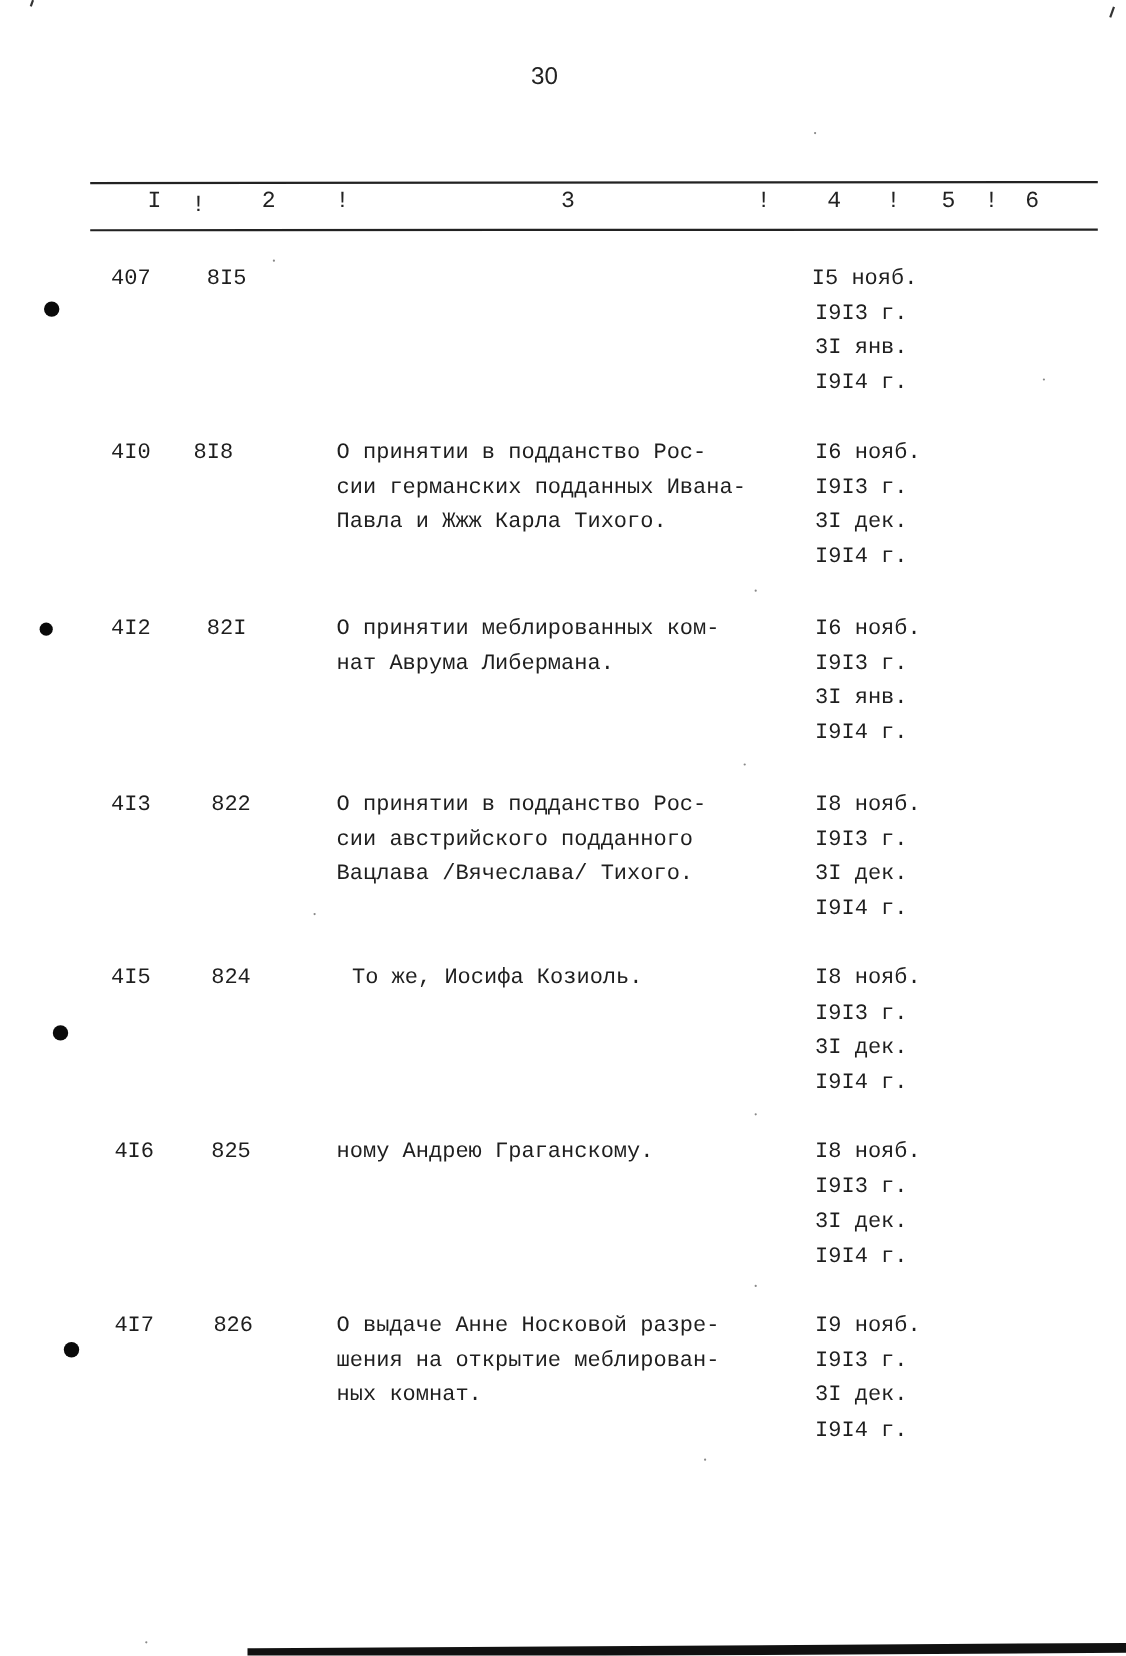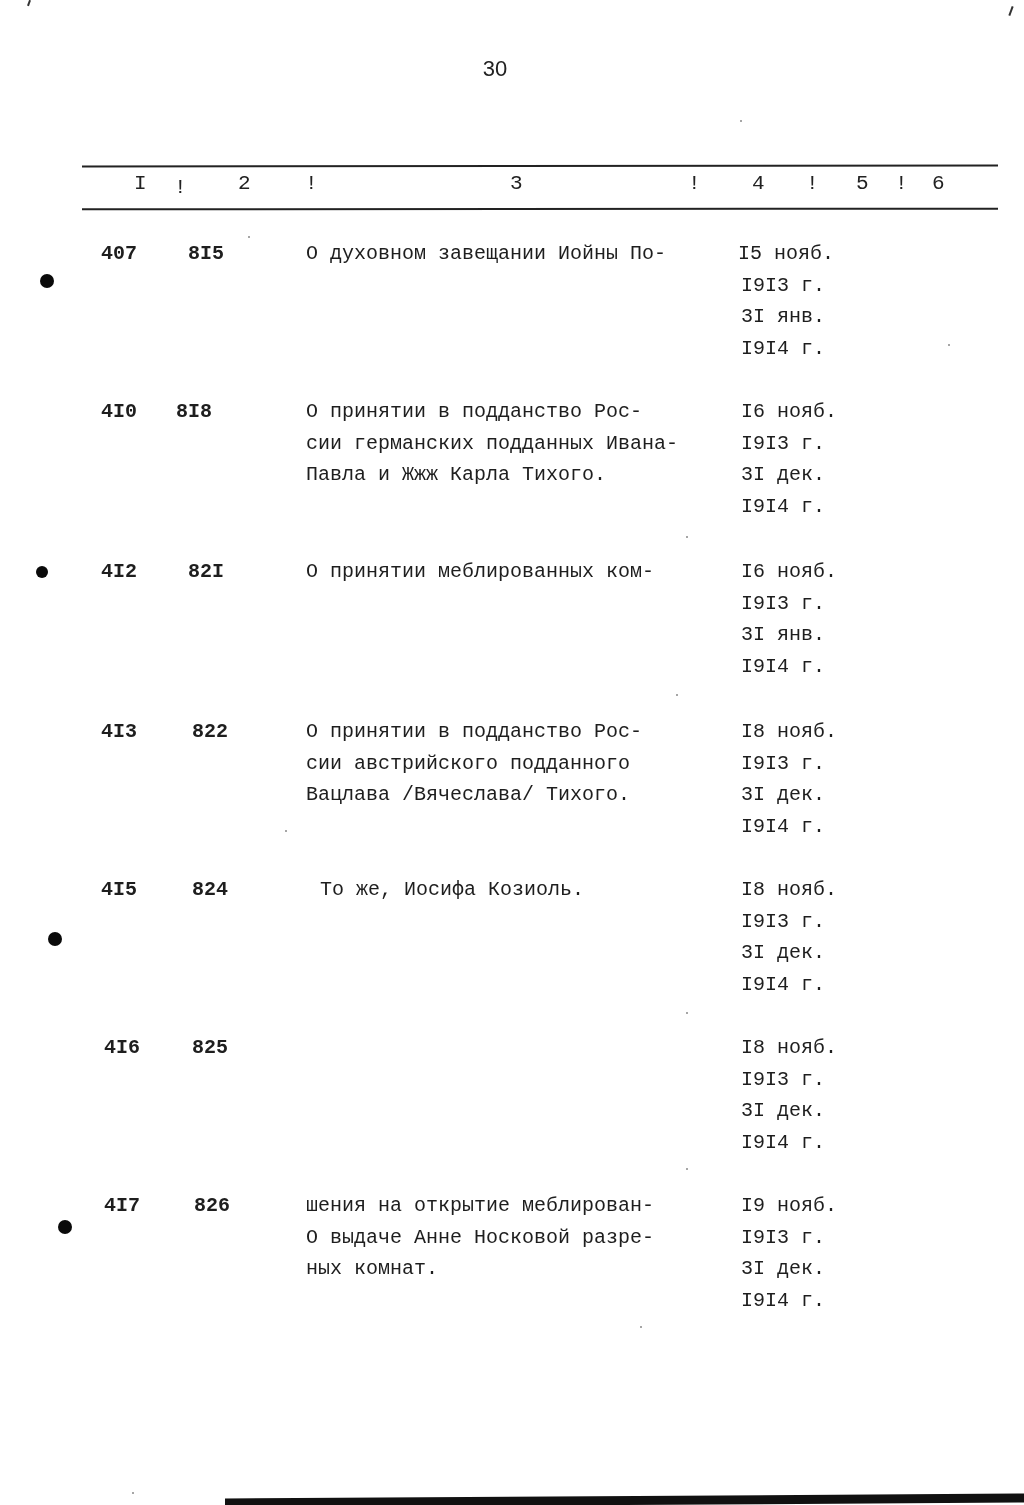--- a/index.html
+++ b/index.html
@@ -60,21 +60,20 @@
       position: absolute;
       left: 0;
       width: 1024px;
       font-size: 20px;
       line-height: 31.5px;
       color: #1e1e1e;
     }
     .entry .num {
       position: absolute;
       top: 0;
-      font-weight: bold;
     }
     .entry .desc {
       position: absolute;
       top: 0;
       left: 306px;
       width: 400px;
       white-space: pre;
     }
     .entry .date {
       position: absolute;
@@ -124,63 +123,63 @@
   <span style="left:856px">5</span>
   <span style="left:895px">!</span>
   <span style="left:932px">6</span>
 </div>
 
 <div class="rule bottom"></div>
 
 <div class="entry" style="top:238px">
   <span class="num" style="left:101px">407</span>
   <span class="num" style="left:188px">8I5</span>
-  <div class="desc"><div>О духовном завещании Иойны По-</div></div>
+  <div class="desc"></div>
   <div class="date" style="left:705px"><div style="margin-left:-3px">I5 нояб.</div><div>I9I3 г.</div><div>3I янв.</div><div>I9I4 г.</div></div>
 </div>
 
 <div class="entry" style="top:396px">
   <span class="num" style="left:101px">4I0</span>
   <span class="num" style="left:176px">8I8</span>
   <div class="desc"><div>О принятии в подданство Рос-</div><div>сии германских подданных Ивана-</div><div>Павла и Жжж Карла Тихого.</div></div>
   <div class="date"><div>I6 нояб.</div><div>I9I3 г.</div><div>3I дек.</div><div>I9I4 г.</div></div>
 </div>
 
 <div class="entry" style="top:556px">
   <span class="num" style="left:101px">4I2</span>
   <span class="num" style="left:188px">82I</span>
-  <div class="desc"><div>О принятии меблированных ком-</div></div>
+  <div class="desc"><div>О принятии меблированных ком-</div><div>нат Аврума Либермана.</div></div>
   <div class="date"><div>I6 нояб.</div><div>I9I3 г.</div><div>3I янв.</div><div>I9I4 г.</div></div>
 </div>
 
 <div class="entry" style="top:716px">
   <span class="num" style="left:101px">4I3</span>
   <span class="num" style="left:192px">822</span>
   <div class="desc"><div>О принятии в подданство Рос-</div><div>сии австрийского подданного</div><div>Вацлава /Вячеслава/ Тихого.</div></div>
   <div class="date"><div>I8 нояб.</div><div>I9I3 г.</div><div>3I дек.</div><div>I9I4 г.</div></div>
 </div>
 
 <div class="entry" style="top:874px">
   <span class="num" style="left:101px">4I5</span>
   <span class="num" style="left:192px">824</span>
   <div class="desc" style="left:320px"><div>То же, Иосифа Козиоль.</div></div>
   <div class="date"><div>I8 нояб.</div><div>I9I3 г.</div><div>3I дек.</div><div>I9I4 г.</div></div>
 </div>
 
 <div class="entry" style="top:1032px">
   <span class="num" style="left:104px">4I6</span>
   <span class="num" style="left:192px">825</span>
-  <div class="desc"></div>
+  <div class="desc"><div>ному Андрею Граганскому.</div></div>
   <div class="date"><div>I8 нояб.</div><div>I9I3 г.</div><div>3I дек.</div><div>I9I4 г.</div></div>
 </div>
 
 <div class="entry" style="top:1190px">
   <span class="num" style="left:104px">4I7</span>
   <span class="num" style="left:194px">826</span>
-  <div class="desc"><div>шения на открытие меблирован-</div><div>О выдаче Анне Носковой разре-</div><div>ных комнат.</div></div>
+  <div class="desc"><div>О выдаче Анне Носковой разре-</div><div>шения на открытие меблирован-</div><div>ных комнат.</div></div>
   <div class="date"><div>I9 нояб.</div><div>I9I3 г.</div><div>3I дек.</div><div>I9I4 г.</div></div>
 </div>
 
 <div class="hole" style="left:40px;top:274px"></div>
 <div class="hole" style="left:36px;top:566px;width:12px;height:12px"></div>
 <div class="hole" style="left:48px;top:932px"></div>
 <div class="hole" style="left:58px;top:1220px"></div>
 
 <div class="mark" style="left:1010px;top:6px"></div>
 <div class="mark" style="left:28px;top:0px;height:6px"></div>

